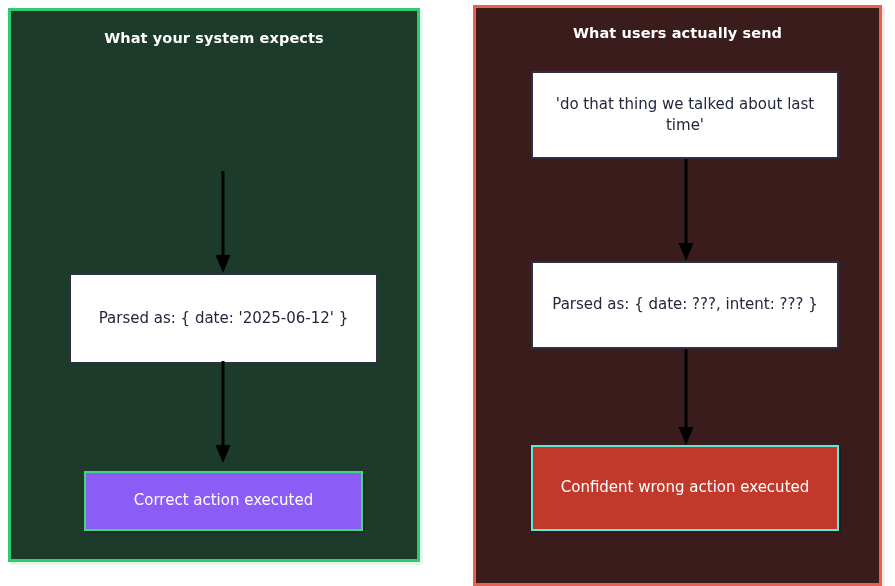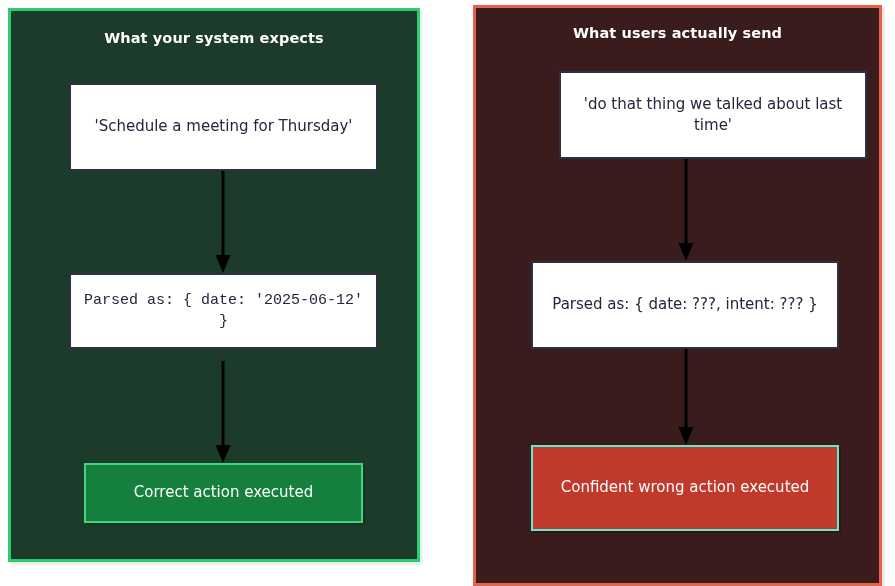--- a/index.html
+++ b/index.html
@@ -72,41 +72,42 @@
     line-height: 1.42;
     padding: 4px 10px;
   }
   .node-plain {
     background: #ffffff;
     border: 2px solid #2d3047;
     color: #23273d;
     font-size: 15px;
   }
   .node-good {
-    background: #15803d;
+    background: #8b5cf6;
     border: 2px solid #42d680;
     color: #ffffff;
     font-size: 15px;
     box-shadow: 2px 2px 0 rgba(0,0,0,0.18);
+    margin-top: 8px;
   }
   .node-bad {
     background: #c0392b;
     border: 2px solid #5eead4;
     color: #ffffff;
     font-size: 15px;
     box-shadow: 2px 2px 0 rgba(0,0,0,0.18);
   }
 
   
   .l-node-1 { left: 58px;  top: 72px;  width: 309px; height: 88px; }
-  .l-node-2 { left: 58px;  top: 262px; width: 309px; height: 76px; font-family: Liberation Mono, monospace; }
+  .l-node-2 { left: 58px;  top: 262px; width: 309px; height: 91px; }
   .l-node-3 { left: 73px;  top: 452px; width: 279px; height: 60px; }
 
   
-  .r-node-1 { left: 55px;  top: 63px;  width: 308px; height: 88px; margin-left: 28px; }
+  .r-node-1 { left: 55px;  top: 63px;  width: 308px; height: 88px; }
   .r-node-2 { left: 55px;  top: 253px; width: 308px; height: 88px; text-align: center; }
   .r-node-3 { left: 55px;  top: 437px; width: 308px; height: 86px; }
 
   
   .arrow {
     position: absolute;
     width: 24px;
     overflow: visible;
   }
   .arrow svg { display: block; }
@@ -118,21 +119,20 @@
 </style>
 </head>
 <body>
 
 <div class="canvas">
 
   <div class="panel panel-left">
 
     <div class="panel-title">What your system expects</div>
 
-    <div class="node node-plain l-node-1">'Schedule a meeting for Thursday'</div>
 
     <div class="arrow l-arrow-1">
       <svg width="24" height="103" viewBox="0 0 24 103" xmlns="http://www.w3.org/2000/svg">
         <line x1="12" y1="0" x2="12" y2="88" stroke="#000000" stroke-width="3"></line>
         <polygon points="12,102 4.5,84 19.5,84" fill="#000000"></polygon>
       </svg>
     </div>
 
     <div class="node node-plain l-node-2">Parsed as: { date: '2025-06-12' }</div>
 

